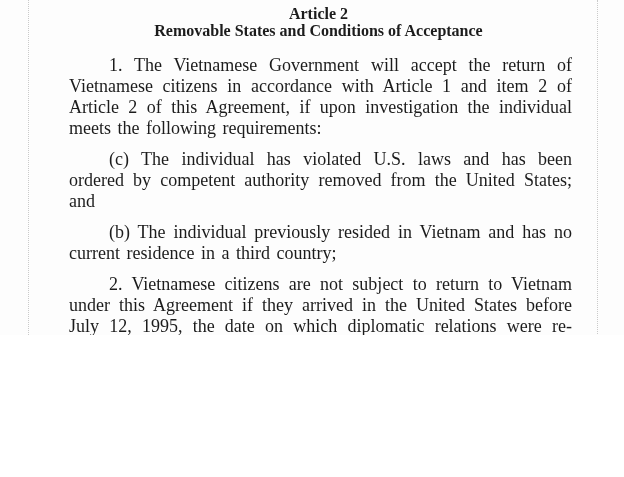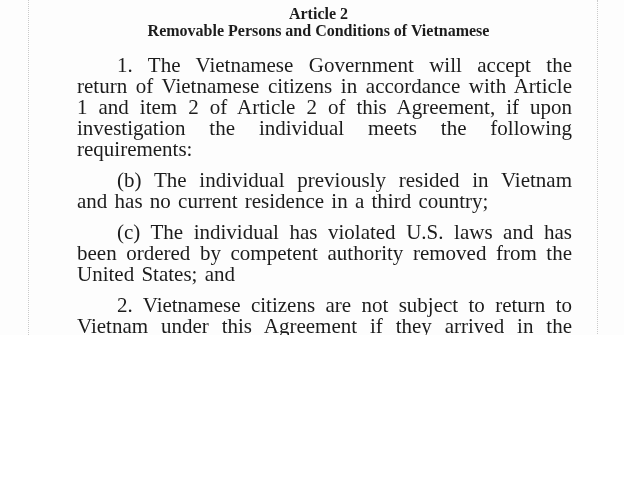--- a/index.html
+++ b/index.html
@@ -33,22 +33,22 @@
   }
   .heading {
     text-align: center;
     font-weight: bold;
     font-size: 16px;
     line-height: 17px;
     margin: 0 0 16px 0;
   }
   .heading .h-line { display: block; }
   .body-text p {
-    margin: 0 0 10px 12px;
-    font-size: 21px;
+    margin: 0 0 10px 4px;
+    font-size: 18px;
     line-height: 21px;
     text-align: justify;
     text-indent: 40px;
     word-spacing: 2px;
   }
   .pen-mark {
     position: absolute;
     left: 563px;
     top: 436px;
     width: 56px;
@@ -68,27 +68,27 @@
 <body>
 
 <div class="page">
 
   <div class="scan-edge left"></div>
   <div class="scan-edge right"></div>
 
   <div class="content">
     <div class="heading">
       <span class="h-line">Article 2</span>
-      <span class="h-line">Removable Persons and Conditions of Vietnamese</span>
+      <span class="h-line">Removable States and Conditions of Acceptance</span>
     </div>
 
     <div class="body-text">
       <p>1. The Vietnamese Government will accept the return of Vietnamese citizens in accordance with Article 1 and item 2 of Article 2 of this Agreement, if upon investigation the individual meets the following requirements:</p>
+      <p>(c) The individual has violated U.S. laws and has been ordered by competent authority removed from the United States; and</p>
       <p>(b) The individual previously resided in Vietnam and has no current residence in a third country;</p>
-      <p>(c) The individual has violated U.S. laws and has been ordered by competent authority removed from the United States; and</p>
       <p>2. Vietnamese citizens are not subject to return to Vietnam under this Agreement if they arrived in the United States before July 12, 1995, the date on which diplomatic relations were re-established between the U.S.</p>
     </div>
   </div>
 
   <div class="stray-dot"></div>
 
   <svg class="pen-mark" viewBox="0 0 56 42" xmlns="http://www.w3.org/2000/svg">
     <path d="M14 41 C 12 28, 12 10, 16 4 C 19 0, 22 4, 20 14 C 18 25, 16 34, 15 41" fill="none" stroke="#2a2a2a" stroke-width="1.6" stroke-linecap="round"></path>
     <path d="M26 41 C 25 32, 28 23, 34 21 C 40 19, 43 24, 42 29" fill="none" stroke="#2a2a2a" stroke-width="1.6" stroke-linecap="round"></path>
   </svg>

